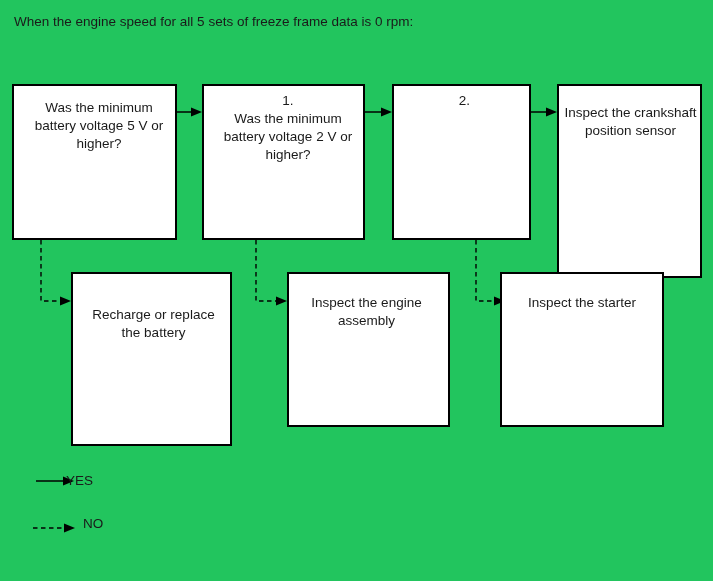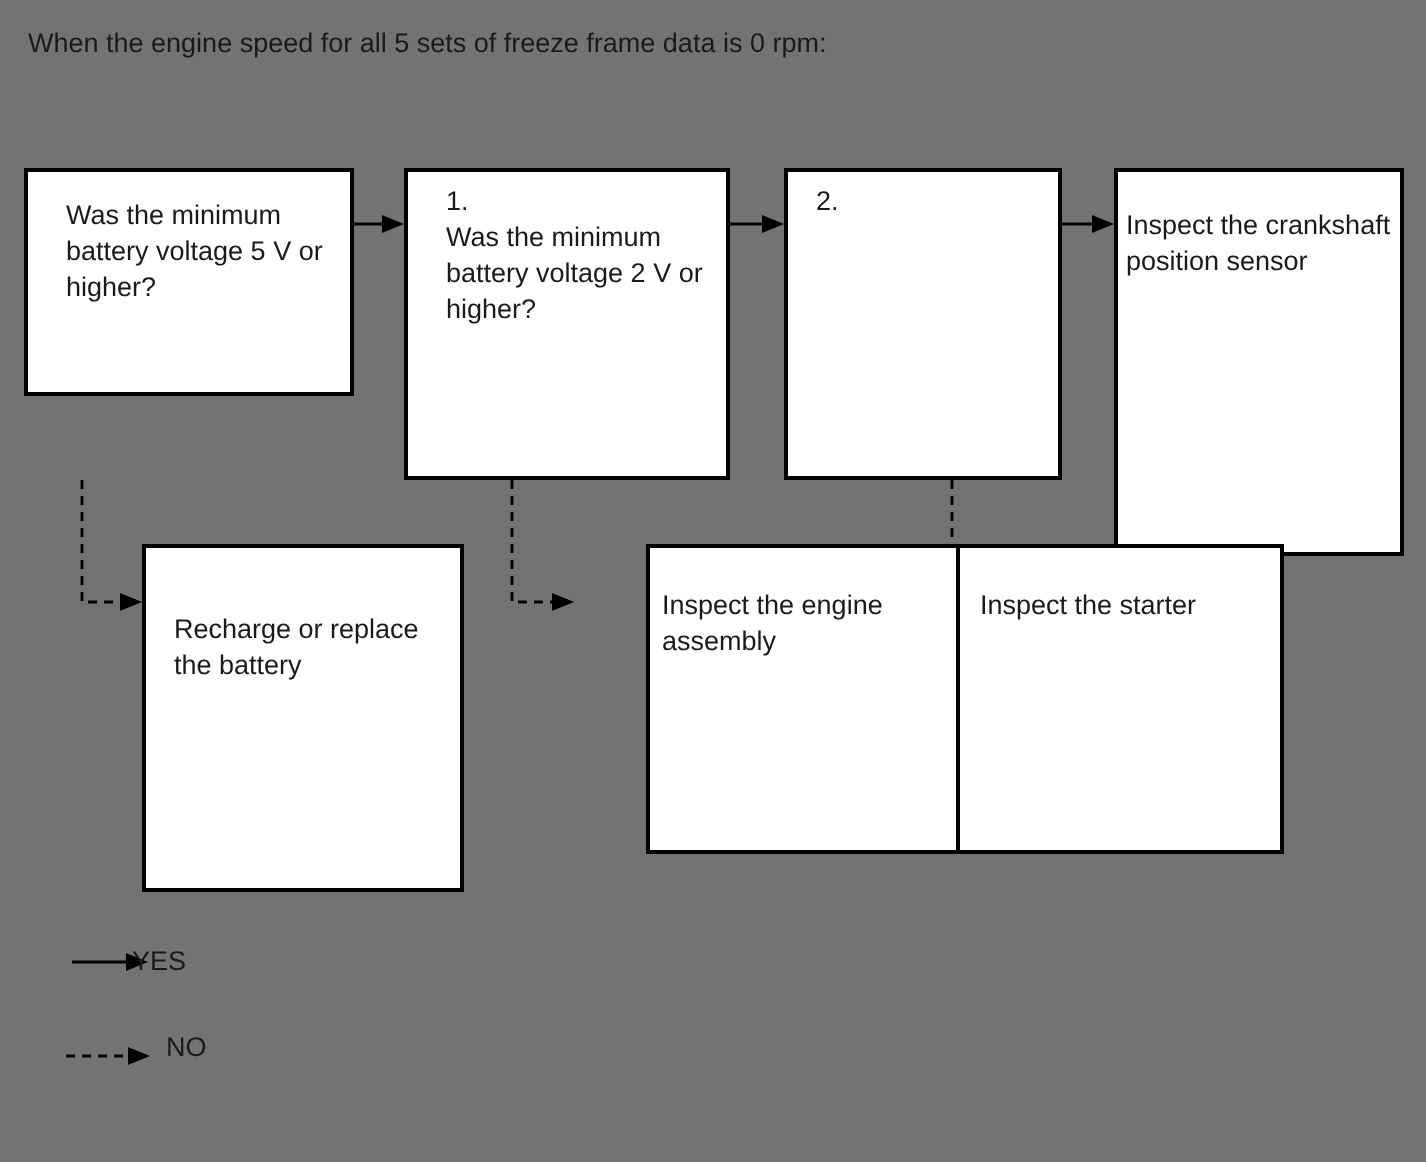--- a/index.html
+++ b/index.html
@@ -1,22 +1,23 @@
 <!DOCTYPE html>
 <html><head>
 <meta charset="utf-8">
 <style>
   html,body{margin:0;padding:0;background:#ffffff;}
   #canvas{
     position:relative;
     width:713px;height:581px;
-    background:#737373;
+    background:#22c55e;
     font-family:"Liberation Sans", sans-serif;
     color:#1a1a1a;
     overflow:hidden;
+    text-align:center;
   }
   .title{
     position:absolute;left:14px;top:13px;
     font-size:13.5px;line-height:17px;color:#1a1a1a;
   }
   .fc-box{
     position:absolute;
     border:2px solid #000000;
     background:#ffffff;
     box-sizing:border-box;
@@ -68,21 +69,21 @@
     <g>
       <line x1="36" y1="481" x2="64" y2="481" stroke="#000" stroke-width="1.5"></line>
       <polygon points="74,481 63,476.5 63,485.5" fill="#000"></polygon>
     </g>
     <g>
       <line x1="33" y1="528" x2="65" y2="528" stroke="#000" stroke-width="1.4" stroke-dasharray="4.5,3.5"></line>
       <polygon points="75,528 64,523.5 64,532.5" fill="#000"></polygon>
     </g>
   </svg>
 
-  <div class="fc-box" style="left:12px;top:84px;width:165px;height:114px;padding:13px 10px 0 19px;">
+  <div class="fc-box" style="left:12px;top:84px;width:165px;height:156px;padding:13px 10px 0 19px;">
     <div class="num"></div>
     <div>Was the minimum battery voltage 5 V or higher?</div>
   </div>
 
   <div class="fc-box" style="left:202px;top:84px;width:163px;height:156px;padding:6px 10px 0 19px;">
     <div class="num">1.</div>
     <div>Was the minimum battery voltage 2 V or higher?</div>
   </div>
 
   <div class="fc-box" style="left:392px;top:84px;width:139px;height:156px;padding:6px 8px 0 14px;">
@@ -91,24 +92,24 @@
 
   <div class="fc-box" style="left:557px;top:84px;width:145px;height:194px;padding:18px 2px 0 4px;">
     <div class="num"></div>
     <div>Inspect the crankshaft position sensor</div>
   </div>
 
   <div class="fc-box" style="left:71px;top:272px;width:161px;height:174px;padding:32px 10px 0 14px;">
     <div>Recharge or replace the battery</div>
   </div>
 
-  <div class="fc-box" style="left:287px;top:272px;width:163px;height:155px;padding:20px 10px 0 6px;margin-left:36px;">
+  <div class="fc-box" style="left:287px;top:272px;width:163px;height:155px;padding:20px 10px 0 6px;">
     <div>Inspect the engine assembly</div>
   </div>
 
-  <div class="fc-box" style="left:478px;top:272px;width:164px;height:155px;padding:20px 10px 0 10px;">
+  <div class="fc-box" style="left:500px;top:272px;width:164px;height:155px;padding:20px 10px 0 10px;">
     <div>Inspect the starter</div>
   </div>
 
   <span class="legend-label" style="left:66px;top:473px;">YES</span>
   <span class="legend-label" style="left:83px;top:516px;">NO</span>
 
 </div>
 
 </body></html>

